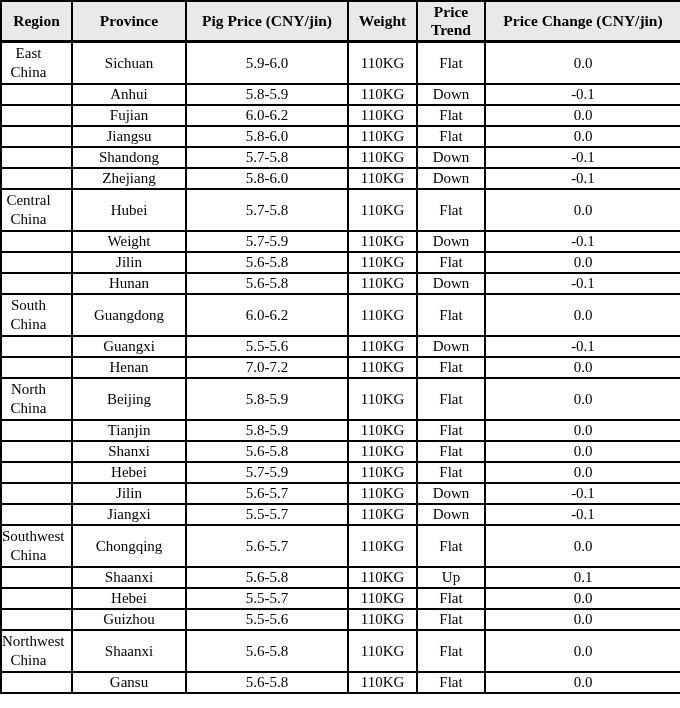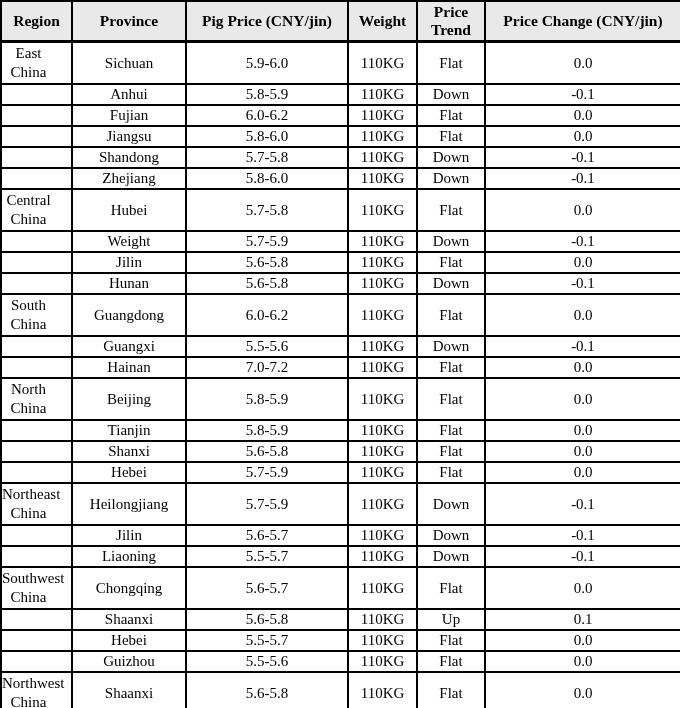--- a/index.html
+++ b/index.html
@@ -166,21 +166,21 @@
       <tr>
         <td></td>
         <td>Guangxi</td>
         <td>5.5-5.6</td>
         <td>110KG</td>
         <td>Down</td>
         <td>-0.1</td>
       </tr>
       <tr>
         <td></td>
-        <td>Hainan</td>
+        <td>Henan</td>
         <td>7.0-7.2</td>
         <td>110KG</td>
         <td>Flat</td>
         <td>0.0</td>
       </tr>
       <tr>
         <td>North China</td>
         <td>Beijing</td>
         <td>5.8-5.9</td>
         <td>110KG</td>
@@ -205,38 +205,30 @@
       </tr>
       <tr>
         <td></td>
         <td>Hebei</td>
         <td>5.7-5.9</td>
         <td>110KG</td>
         <td>Flat</td>
         <td>0.0</td>
       </tr>
       <tr>
-        <td>Northeast China</td>
-        <td>Heilongjiang</td>
-        <td>5.7-5.9</td>
-        <td>110KG</td>
-        <td>Down</td>
-        <td>-0.1</td>
-      </tr>
-      <tr>
         <td></td>
         <td>Jilin</td>
         <td>5.6-5.7</td>
         <td>110KG</td>
         <td>Down</td>
         <td>-0.1</td>
       </tr>
       <tr>
         <td></td>
-        <td>Liaoning</td>
+        <td>Jiangxi</td>
         <td>5.5-5.7</td>
         <td>110KG</td>
         <td>Down</td>
         <td>-0.1</td>
       </tr>
       <tr>
         <td>Southwest China</td>
         <td>Chongqing</td>
         <td>5.6-5.7</td>
         <td>110KG</td>

